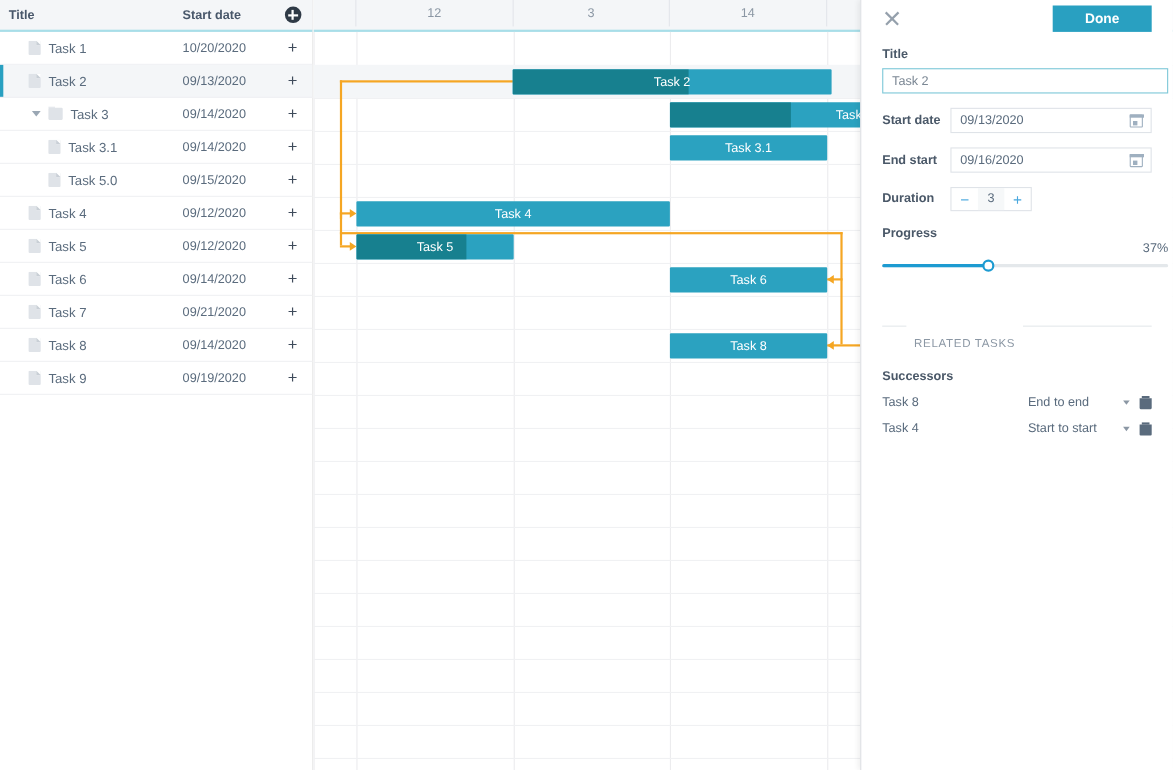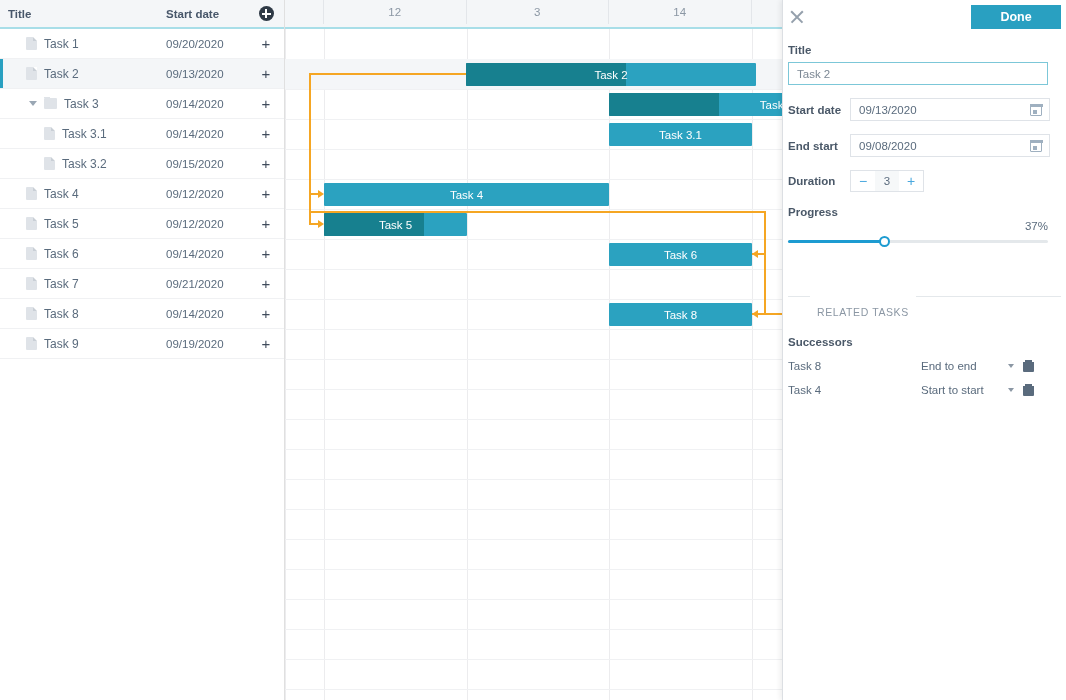--- a/index.html
+++ b/index.html
@@ -161,21 +161,21 @@
   }
 
   
   #side-panel {
     position: absolute; right: 0; top: 0;
     width: 284px; height: 700px;
     background: #fff;
     border-left: 1px solid #dcdfe3;
     box-shadow: -2px 0 5px rgba(0,0,0,0.07);
     z-index: 20;
-    padding: 0 5px;
+    padding: 0 19px;
   }
   #panel-top {
     height: 30px; display: flex; align-items: center;
     justify-content: space-between; padding-top: 4px;
   }
   .close-x {
     width: 18px; height: 18px; position: relative; cursor: pointer;
   }
   .close-x:before, .close-x:after {
     content: ""; position: absolute; left: 1px; top: 8px;
@@ -312,21 +312,21 @@
       <div class="th-add">
         <div class="add-circle"></div>
       </div>
     </div>
     <div id="grid-rows">
         <div class="grid-row">
           <div class="cell-title ind-1">
             <span class="file-ico"></span>
             <span>Task 1</span>
           </div>
-          <div class="cell-date">09/20/2020</div>
+          <div class="cell-date">10/20/2020</div>
           <div class="cell-add">+</div>
         </div>
         <div class="grid-row selected">
           <div class="cell-title ind-1">
             <span class="file-ico"></span>
             <span>Task 2</span>
           </div>
           <div class="cell-date">09/13/2020</div>
           <div class="cell-add">+</div>
         </div>
@@ -345,21 +345,21 @@
           <div class="cell-title ind-2">
             <span class="file-ico"></span>
             <span>Task 3.1</span>
           </div>
           <div class="cell-date">09/14/2020</div>
           <div class="cell-add">+</div>
         </div>
         <div class="grid-row">
           <div class="cell-title ind-2">
             <span class="file-ico"></span>
-            <span>Task 3.2</span>
+            <span>Task 5.0</span>
           </div>
           <div class="cell-date">09/15/2020</div>
           <div class="cell-add">+</div>
         </div>
         <div class="grid-row">
           <div class="cell-title ind-1">
             <span class="file-ico"></span>
             <span>Task 4</span>
           </div>
           <div class="cell-date">09/12/2020</div>
@@ -499,21 +499,21 @@
       <div class="field-label">Start date</div>
       <div class="date-input">
         <span>09/13/2020</span>
         <span class="cal-ico"></span>
       </div>
     </div>
 
     <div class="row-field">
       <div class="field-label">End start</div>
       <div class="date-input">
-        <span>09/08/2020</span>
+        <span>09/16/2020</span>
         <span class="cal-ico"></span>
       </div>
     </div>
 
     <div class="row-field">
       <div class="field-label">Duration</div>
       <div id="stepper">
         <div class="sbtn">−</div>
         <div class="sval">3</div>
         <div class="sbtn">+</div>

